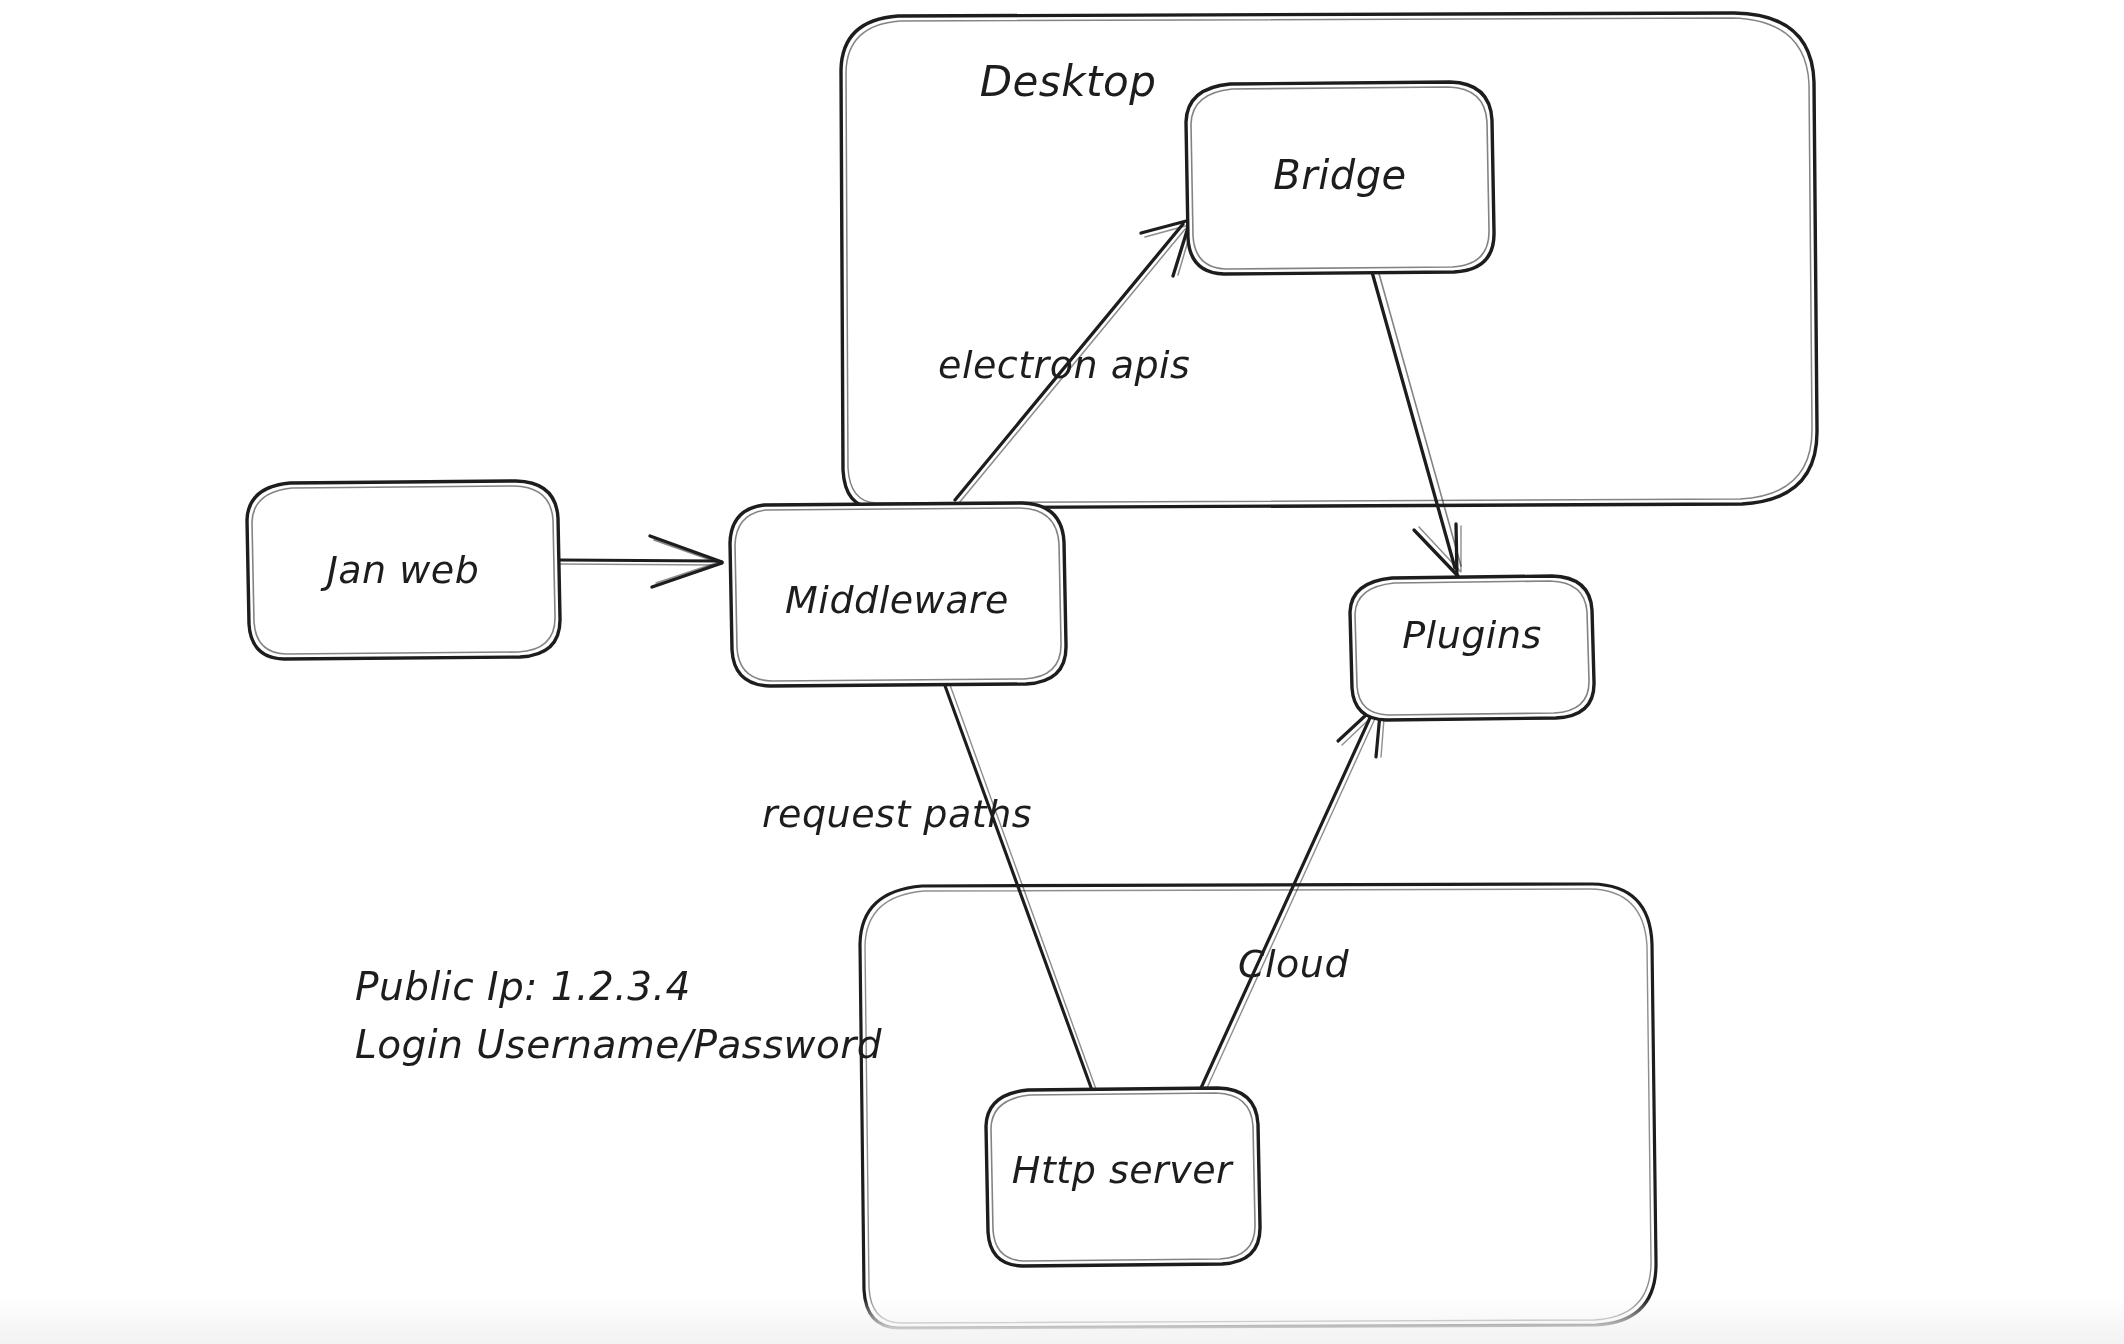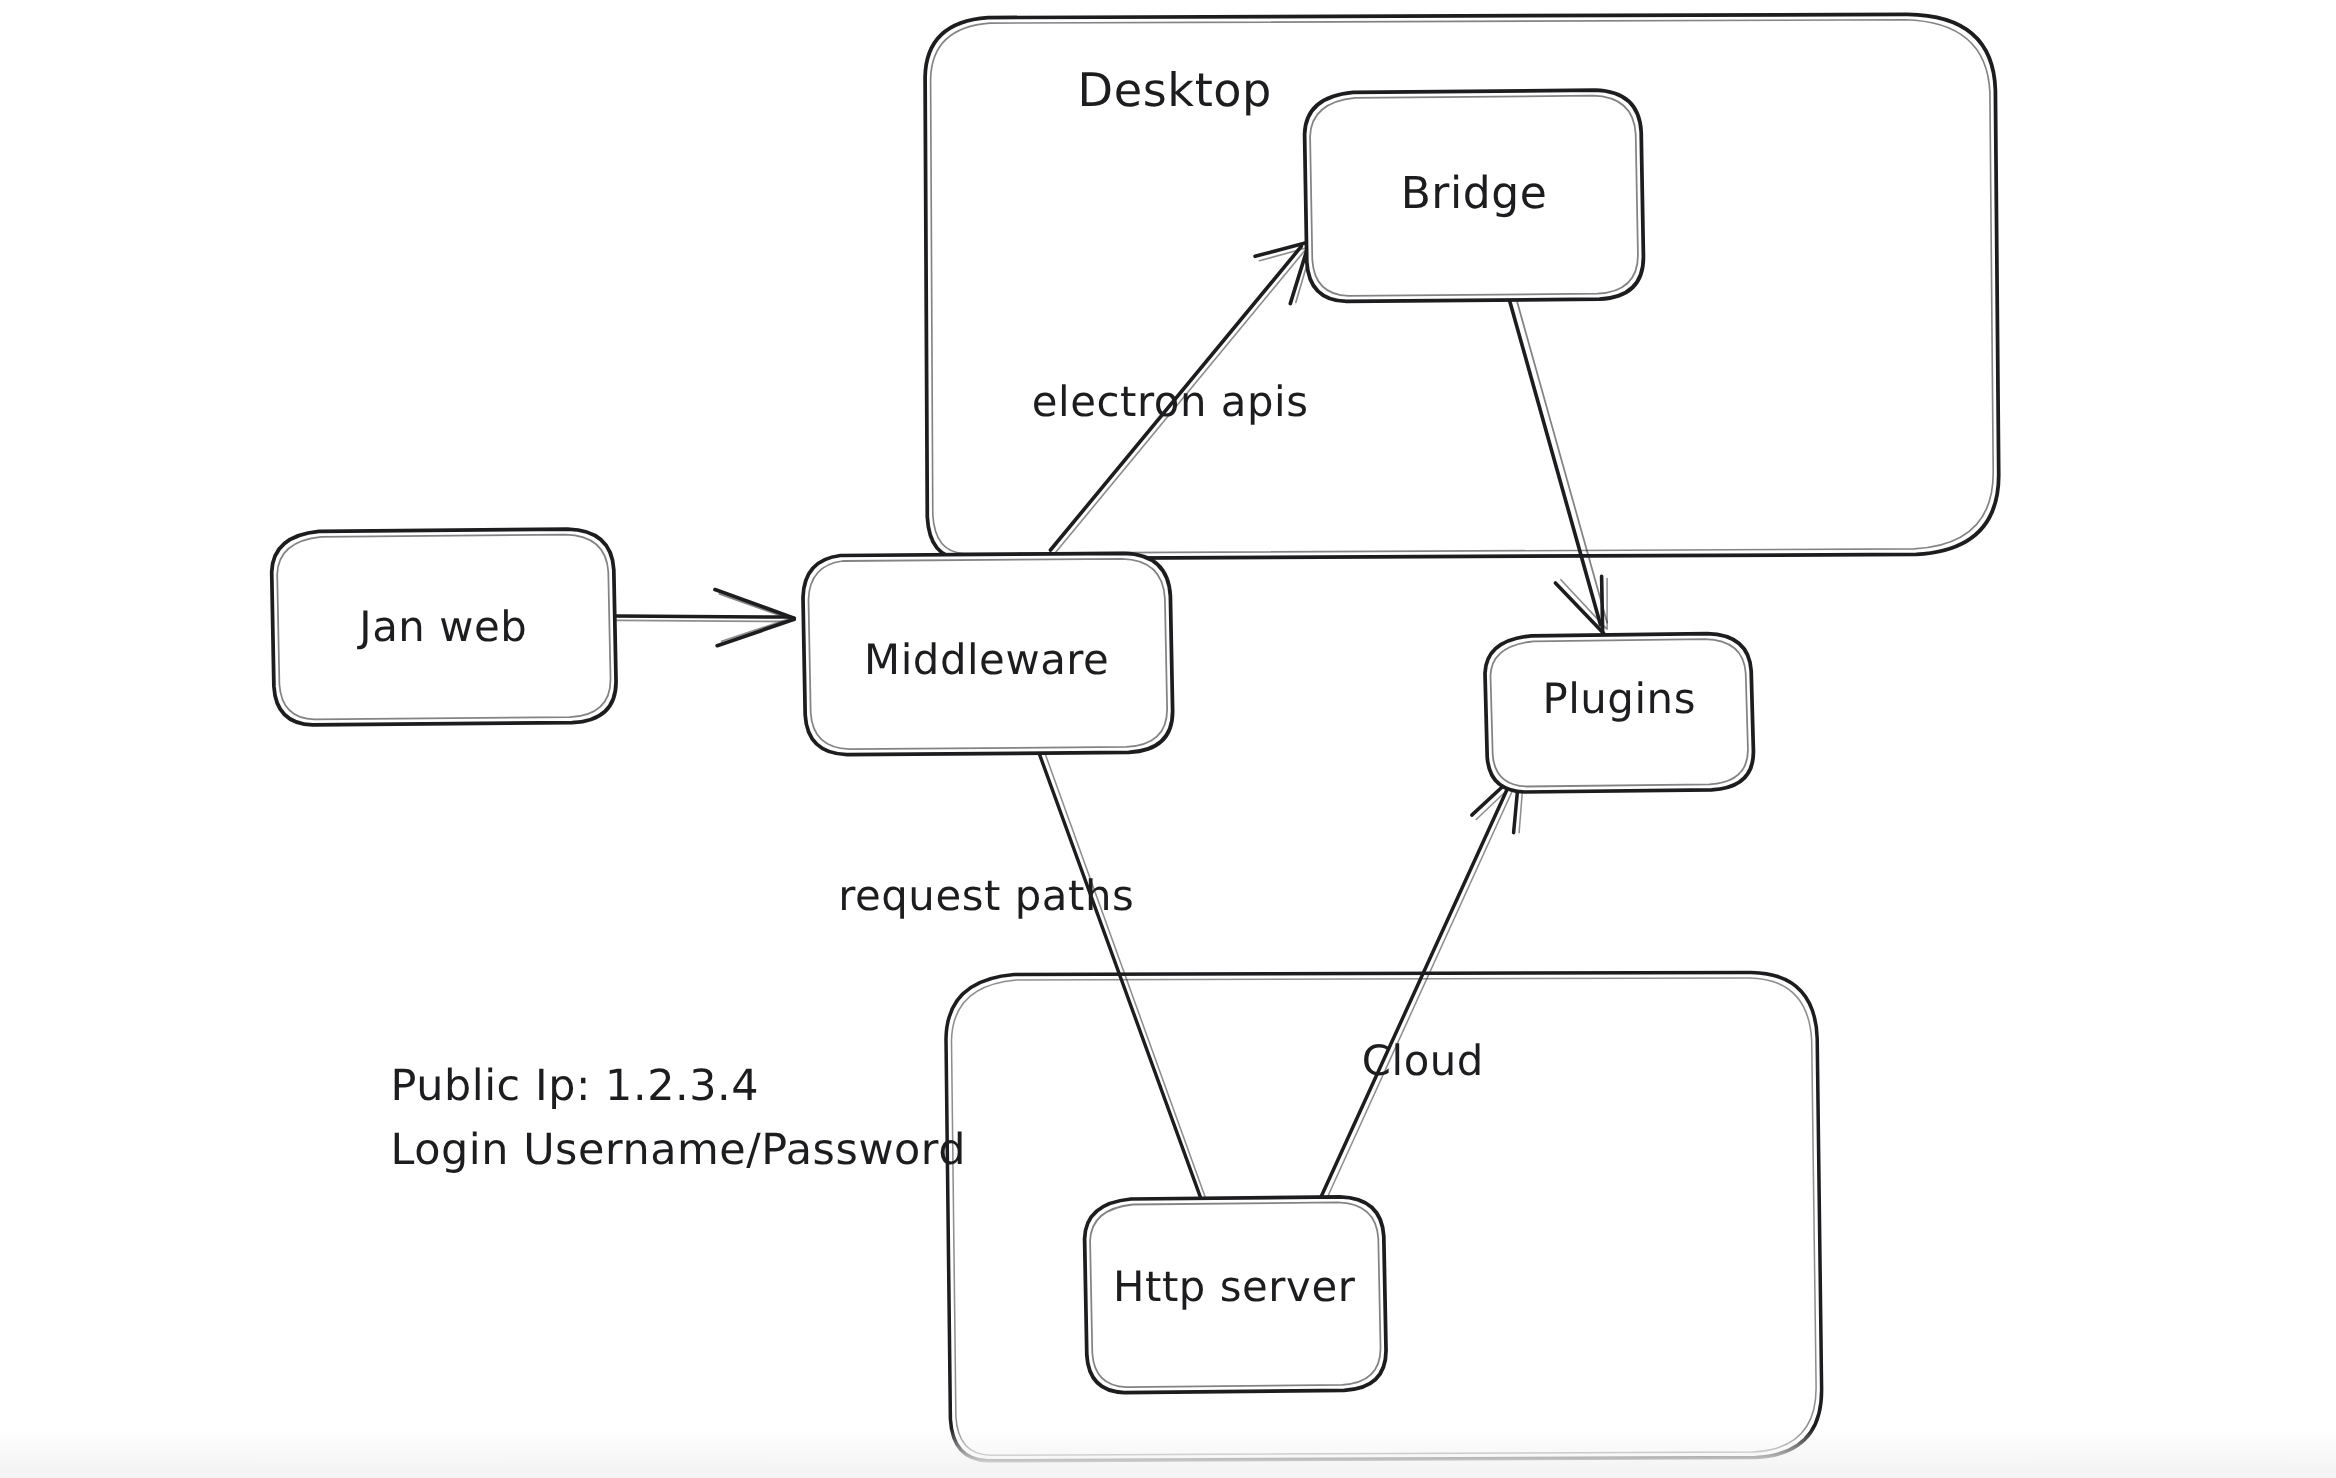--- a/index.html
+++ b/index.html
@@ -8,20 +8,21 @@
     padding: 0;
     background: #ffffff;
   }
   #canvas {
     position: relative;
     width: 2124px;
     height: 1344px;
     background: #ffffff;
     overflow: hidden;
     font-family: "DejaVu Sans", sans-serif;
+    font-style: italic;
   }
   #canvas svg.layer {
     position: absolute;
     top: 0;
     left: 0;
     width: 2124px;
     height: 1344px;
   }
   .bottom-fade {
     position: absolute;

